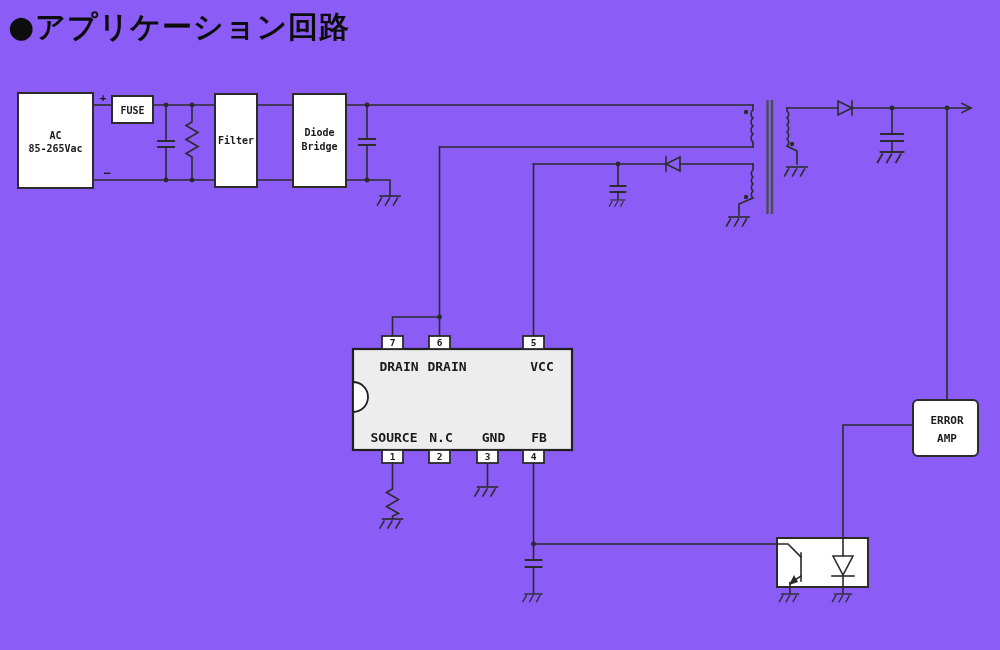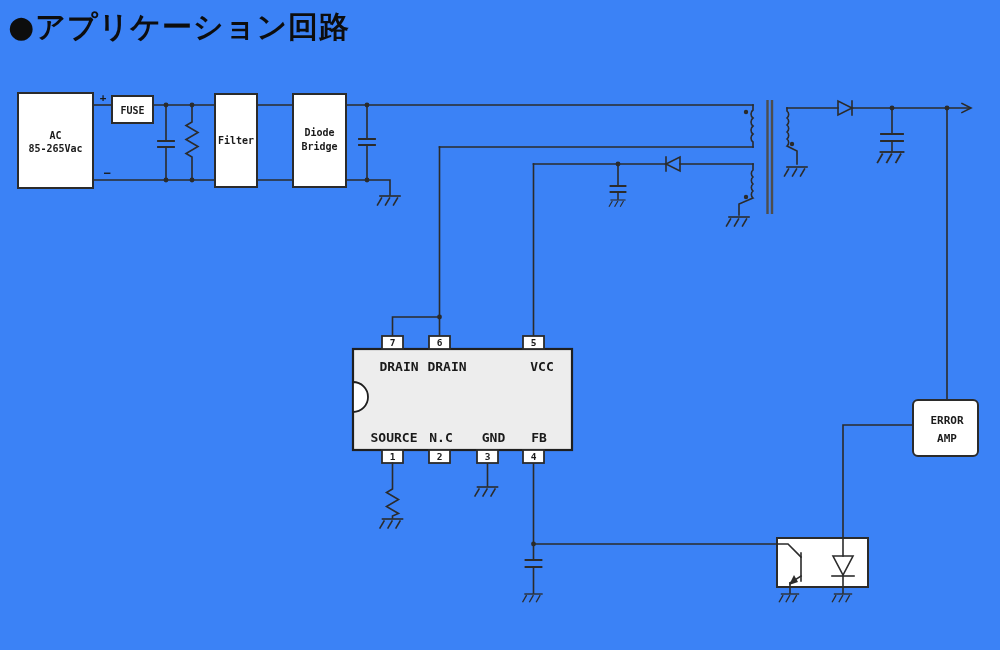--- a/index.html
+++ b/index.html
@@ -1,16 +1,16 @@
 <!DOCTYPE html>
 <html><head>
 <meta charset="utf-8">
 <style>
   html,body{margin:0;padding:0;background:#fff;}
-  .canvas{position:relative;width:1000px;height:650px;background:#3b82f6;overflow:hidden;}
+  .canvas{position:relative;width:1000px;height:650px;background:#8b5cf6;overflow:hidden;}
   svg text{user-select:none;}
   .t-title{font-family:"DejaVu Sans","Liberation Sans",sans-serif;font-weight:800;font-size:30px;fill:#0d0d0d;letter-spacing:1px;}
   .t-lbl{font-family:"DejaVu Sans Mono","Liberation Mono",monospace;font-weight:700;fill:#1a1a1a;}
   .fs9{font-size:9.5px}.fs10{font-size:10px}.fs11{font-size:11px}.fs12{font-size:12px}.fs13{font-size:13px}
   .w{stroke:#2b2b2b;stroke-width:1.6;fill:none;stroke-linecap:square;}
   .wp{stroke:#2b2b2b;stroke-width:1.8;fill:none;stroke-linecap:square;}
   .box{stroke:#2b2b2b;stroke-width:2;fill:#ffffff;}
   .core{stroke:#4d4d4d;stroke-width:2.4;fill:none;}
   .dot{fill:#2b2b2b;stroke:none;}
   .icfill{fill:#ededed;stroke:#1f1f1f;stroke-width:2.2;}

